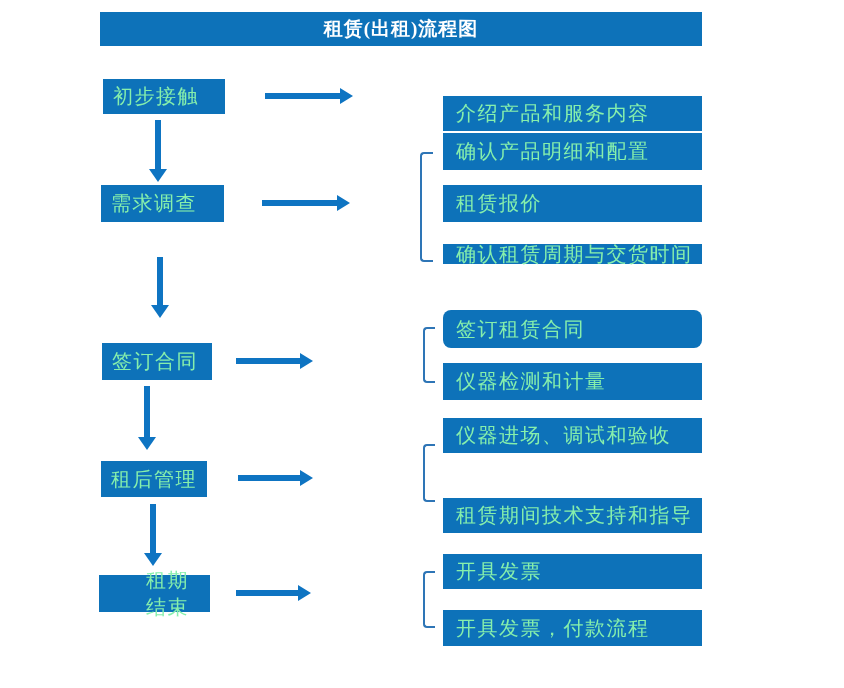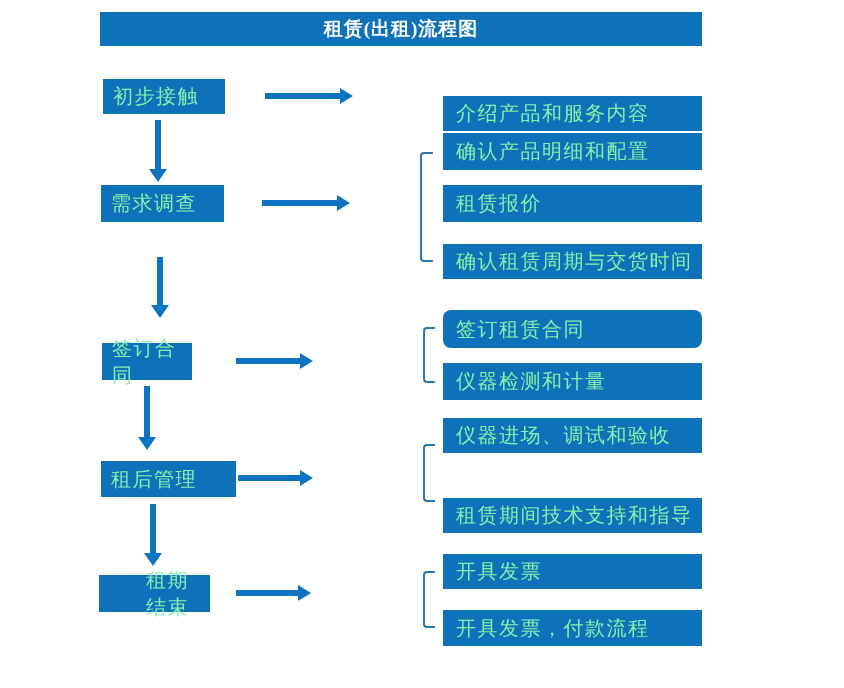--- a/index.html
+++ b/index.html
@@ -82,42 +82,42 @@
     </div>
 
   <div class="box step-box" style="left:101px;top:185px;width:123px;height:37px;">需求调查</div>
   <div class="h-arrow" style="left:262px;top:195px;width:88px;">
       <div class="shaft"></div>
       <div class="head"></div>
     </div>
   <div class="bracket" style="left:420px;top:152px;width:13px;height:110px;"></div>
   <div class="box out-box" style="top:133px;height:37px;">确认产品明细和配置</div>
   <div class="box out-box" style="top:185px;height:37px;">租赁报价</div>
-  <div class="box out-box" style="top:244px;height:35px;">确认租赁周期与交货时间</div>
+  <div class="box out-box" style="top:244px;height:20px;">确认租赁周期与交货时间</div>
 
   <div class="v-arrow" style="left:151px;top:257px;height:61px;">
       <div class="shaft"></div>
       <div class="head"></div>
     </div>
 
-  <div class="box step-box" style="left:102px;top:343px;width:90px;height:37px;">签订合同</div>
+  <div class="box step-box" style="left:102px;top:343px;width:110px;height:37px;">签订合同</div>
   <div class="h-arrow" style="left:236px;top:353px;width:77px;">
       <div class="shaft"></div>
       <div class="head"></div>
     </div>
   <div class="bracket" style="left:423px;top:327px;width:12px;height:56px;"></div>
   <div class="box out-box" style="top:310px;height:38px;border-radius:8px;">签订租赁合同</div>
   <div class="box out-box" style="top:363px;height:37px;">仪器检测和计量</div>
 
   <div class="v-arrow" style="left:138px;top:386px;height:64px;">
       <div class="shaft"></div>
       <div class="head"></div>
     </div>
 
-  <div class="box step-box" style="left:101px;top:461px;width:135px;height:36px;">租后管理</div>
+  <div class="box step-box" style="left:101px;top:461px;width:106px;height:36px;">租后管理</div>
   <div class="h-arrow" style="left:238px;top:470px;width:75px;">
       <div class="shaft"></div>
       <div class="head"></div>
     </div>
   <div class="bracket" style="left:423px;top:444px;width:12px;height:58px;"></div>
   <div class="box out-box" style="top:498px;height:35px;">租赁期间技术支持和指导</div>
   <div class="box out-box" style="top:418px;height:35px;">仪器进场、调试和验收</div>
 
   <div class="v-arrow" style="left:144px;top:504px;height:62px;">
       <div class="shaft"></div>

